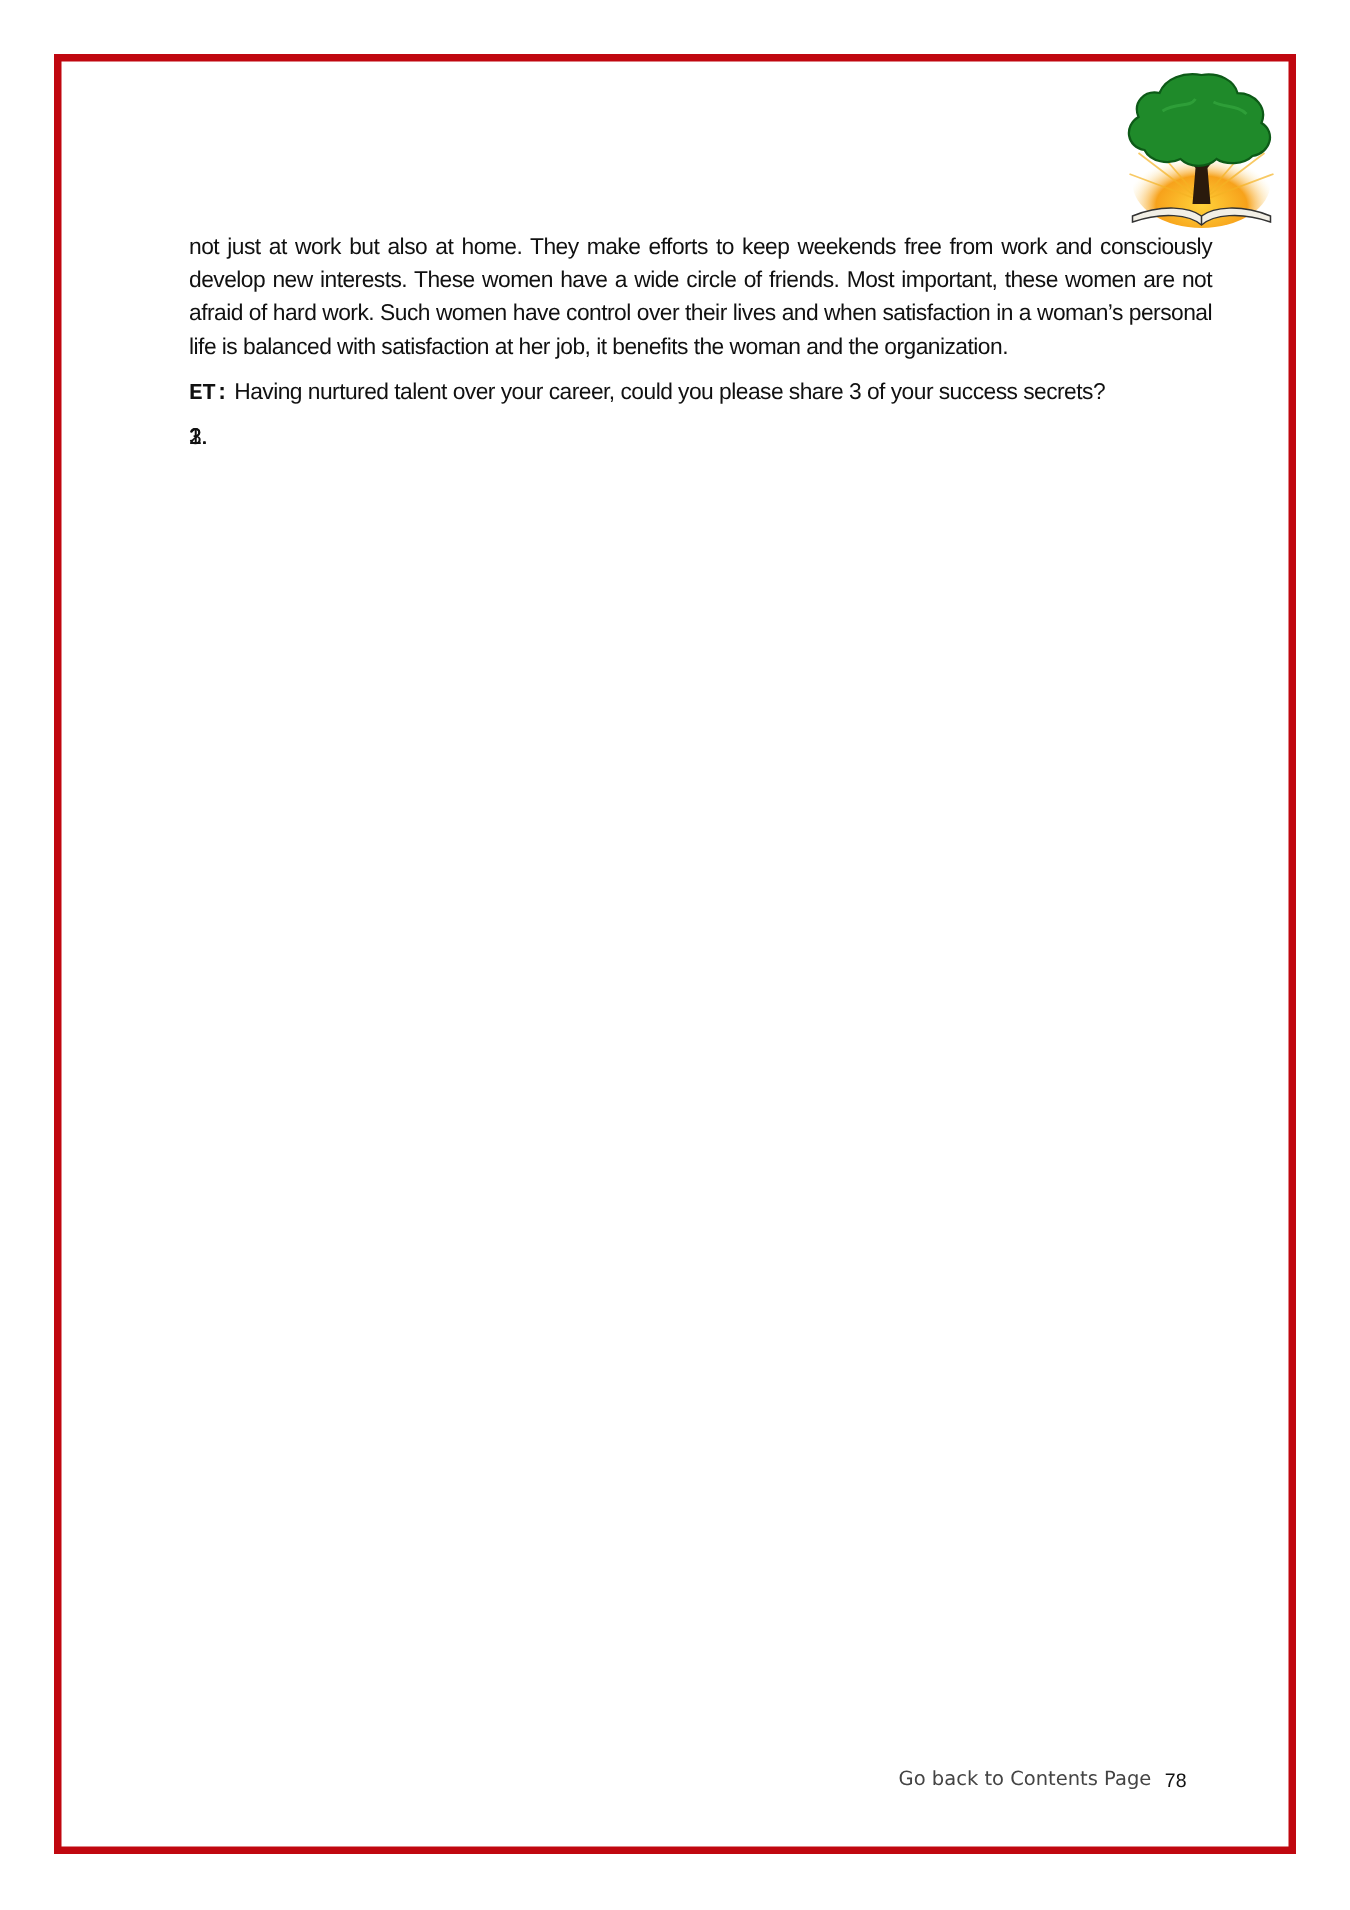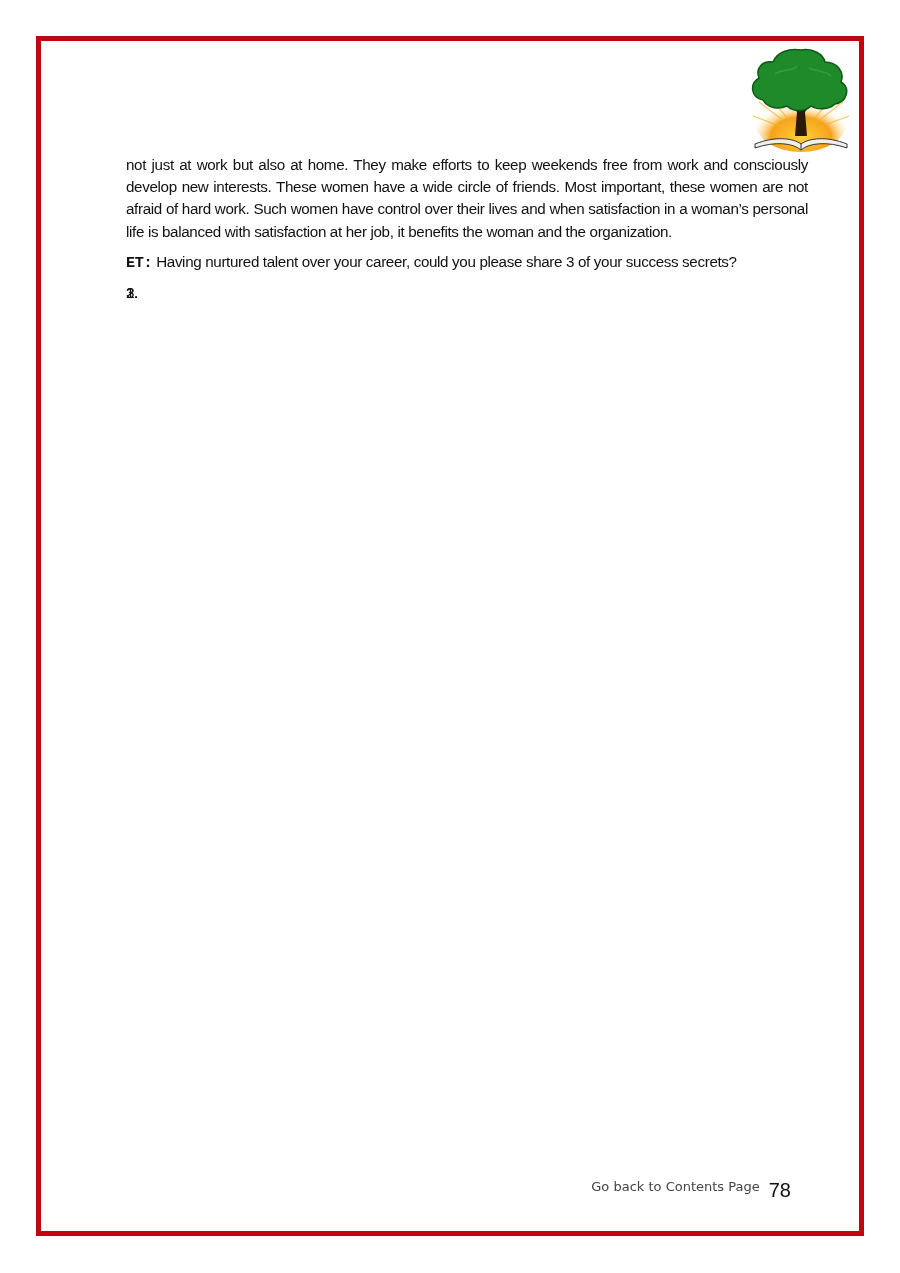--- a/index.html
+++ b/index.html
@@ -17,21 +17,21 @@
   .content p { margin: 0 0 8px 0; text-align: justify; }
   .content b { font-weight: bold; font-family: Liberation Mono, monospace; }
   ol { margin: 8px 0 0 0; padding: 0; list-style: none; }
   ol li { position: relative; padding-left: 27px; text-align: justify; margin: 0; }
   ol li .num { position: absolute; left: 0; top: 0; }
   .footer {
     position: absolute; right: 109px; top: 1179px;
     font-family: "DejaVu Sans", sans-serif; font-size: 13px; color: #444;
     display: flex; align-items: flex-start; gap: 9px;
   }
-  .footer .page-num { color: #111; font-size: 20px; font-family: "Liberation Sans", sans-serif; }
+  .footer .page-num { color: #111; font-size: 13px; font-family: "Liberation Sans", sans-serif; }
   .footer a { color: #444; text-decoration: none; }
 </style>
 </head>
 <body>
 
 <div class="frame"></div>
 
 <div class="logo">
   <svg width="112" height="110" viewBox="0 0 112 110">
     <defs>

